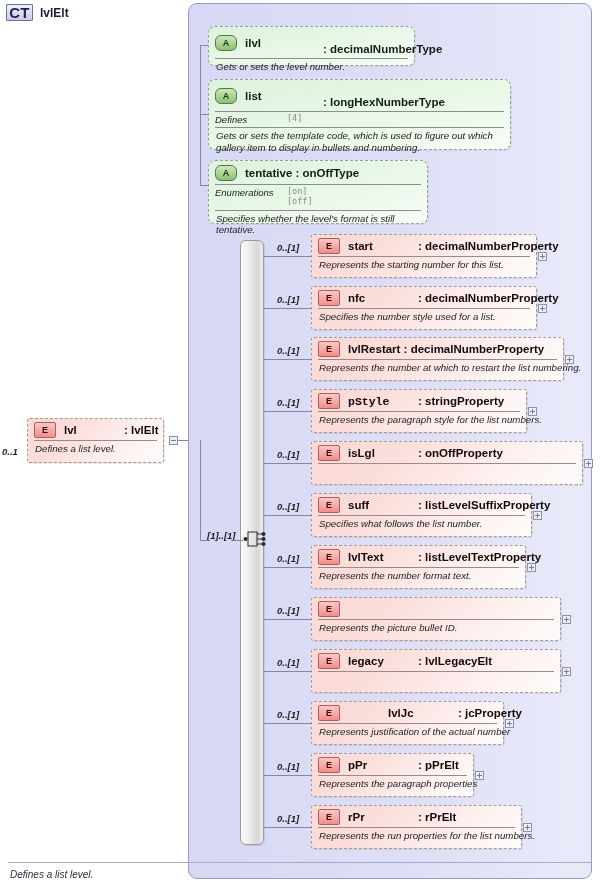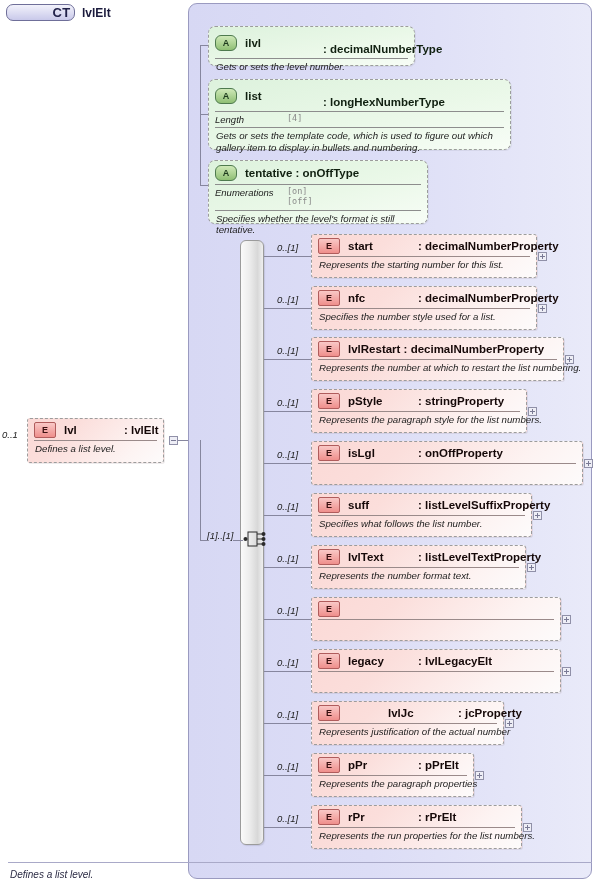--- a/index.html
+++ b/index.html
@@ -31,30 +31,29 @@
     position: absolute;
     left: 6px;
     top: 4px;
     display: flex;
     align-items: center;
     gap: 7px;
   }
   .ct-badge {
     width: 25px; height: 15px;
     border: 1px solid #6f6f99;
-    border-radius: 7px;
+    border-radius: 1px;
     background: linear-gradient(to bottom,#f2f2fb,#c9c9ea);
-    font-size: 13px;
+    font-size: 15px;
     font-weight: bold;
     color: #22224a;
     display: flex;
     align-items: center;
     justify-content: center;
     letter-spacing: .3px;
-    padding-left: 42px;
   }
   #ct-title {
     font-size: 12px;
     font-weight: bold;
     color: #1a1a3c;
   }
   #ct-footer-rule {
     position: absolute;
     left: 8px;
     right: 8px;
@@ -198,20 +197,21 @@
     height: 45px;
   }
 
   
   .card {
     position: absolute;
     font-size: 9.5px;
     font-style: italic;
     color: #202020;
     white-space: nowrap;
+    font-weight: bold;
   }
 
   
   .hline {
     position: absolute;
     height: 0;
     border-top: 1px solid #86869e;
   }
   .vline {
     position: absolute;
@@ -257,21 +257,21 @@
   .expand.plus::after {
     content: "";
     position: absolute;
     top: 1px; bottom: 1px; left: 3px;
     border-left: 1px solid #7a7a95;
   }
 </style>
 </head>
 <body>
 
-<div class="card" style="left:2px; top:429px;">0..1</div>
+<div class="card" style="left:2px; top:446px;">0..1</div>
 
 <div class="elem-box" id="root-elem">
   <div class="elem-head">
     <span class="e-badge">E</span>
     <span class="elem-name" style="min-width:52px;">lvl</span>
     <span class="elem-type">: lvlElt</span>
   </div>
   <div class="elem-rule"></div>
   <div class="elem-doc">Defines a list level.</div>
 </div>
@@ -304,21 +304,21 @@
 </div>
 
 <div class="attr-box" style="left:208px; top:79px; width:303px; height:71px;">
   <div class="attr-head">
     <span class="a-badge">A</span>
     <span class="attr-name" style="min-width:70px;">list</span>
     <span class="attr-type">: longHexNumberType</span>
   </div>
   <div class="rule"></div>
   <div class="attr-facet">
-    <span class="facet-label">Length</span>
+    <span class="facet-label">Defines</span>
     <span class="facet-vals">[4]</span>
   </div>
   <div class="rule"></div>
   <div class="attr-doc">Gets or sets the template code, which is used to figure out which gallery item to display in bullets and numbering.</div>
 </div>
 
 <div class="attr-box" style="left:208px; top:160px; width:220px; height:64px;">
   <div class="attr-head">
     <span class="a-badge">A</span>
     <span class="attr-name">tentative : onOffType</span>
@@ -388,21 +388,21 @@
   <div class="elem-rule"></div>
   <div class="elem-doc">Represents the number at which to restart the list numbering.</div>
 </div>
 <div class="expand plus" style="left:565px; top:355px;"></div>
 
 <div class="card" style="left:277px; top:397px;">0..[1]</div>
 <div class="hline" style="left:264px; top:411px; width:48px;"></div>
 <div class="elem-box" style="left:311px; top:389px; width:216px; height:44px;">
   <div class="elem-head">
     <span class="e-badge">E</span>
-    <span class="elem-name" style="min-width:62px;">pStyle</span>
+    <span class="elem-name" style="min-width:62px;font-family:Liberation Mono, monospace;">pStyle</span>
     <span class="elem-type">: stringProperty</span>
   </div>
   <div class="elem-rule"></div>
   <div class="elem-doc">Represents the paragraph style for the list numbers.</div>
 </div>
 <div class="expand plus" style="left:528px; top:407px;"></div>
 
 <div class="card" style="left:277px; top:449px;">0..[1]</div>
 <div class="hline" style="left:264px; top:463px; width:48px;"></div>
 <div class="elem-box" style="left:311px; top:441px; width:272px; height:44px;">
@@ -442,20 +442,21 @@
 <div class="expand plus" style="left:527px; top:563px;"></div>
 
 <div class="card" style="left:277px; top:605px;">0..[1]</div>
 <div class="hline" style="left:264px; top:619px; width:48px;"></div>
 <div class="elem-box" style="left:311px; top:597px; width:250px; height:44px;">
   <div class="elem-head">
     <span class="e-badge">E</span>
     <span class="elem-type"></span>
   </div>
   <div class="elem-rule"></div>
+  <div class="elem-doc">Represents the picture bullet ID.</div>
 </div>
 <div class="expand plus" style="left:562px; top:615px;"></div>
 
 <div class="card" style="left:277px; top:657px;">0..[1]</div>
 <div class="hline" style="left:264px; top:671px; width:48px;"></div>
 <div class="elem-box" style="left:311px; top:649px; width:250px; height:44px;">
   <div class="elem-head">
     <span class="e-badge">E</span>
     <span class="elem-name" style="min-width:62px;">legacy</span>
     <span class="elem-type">: lvlLegacyElt</span>

